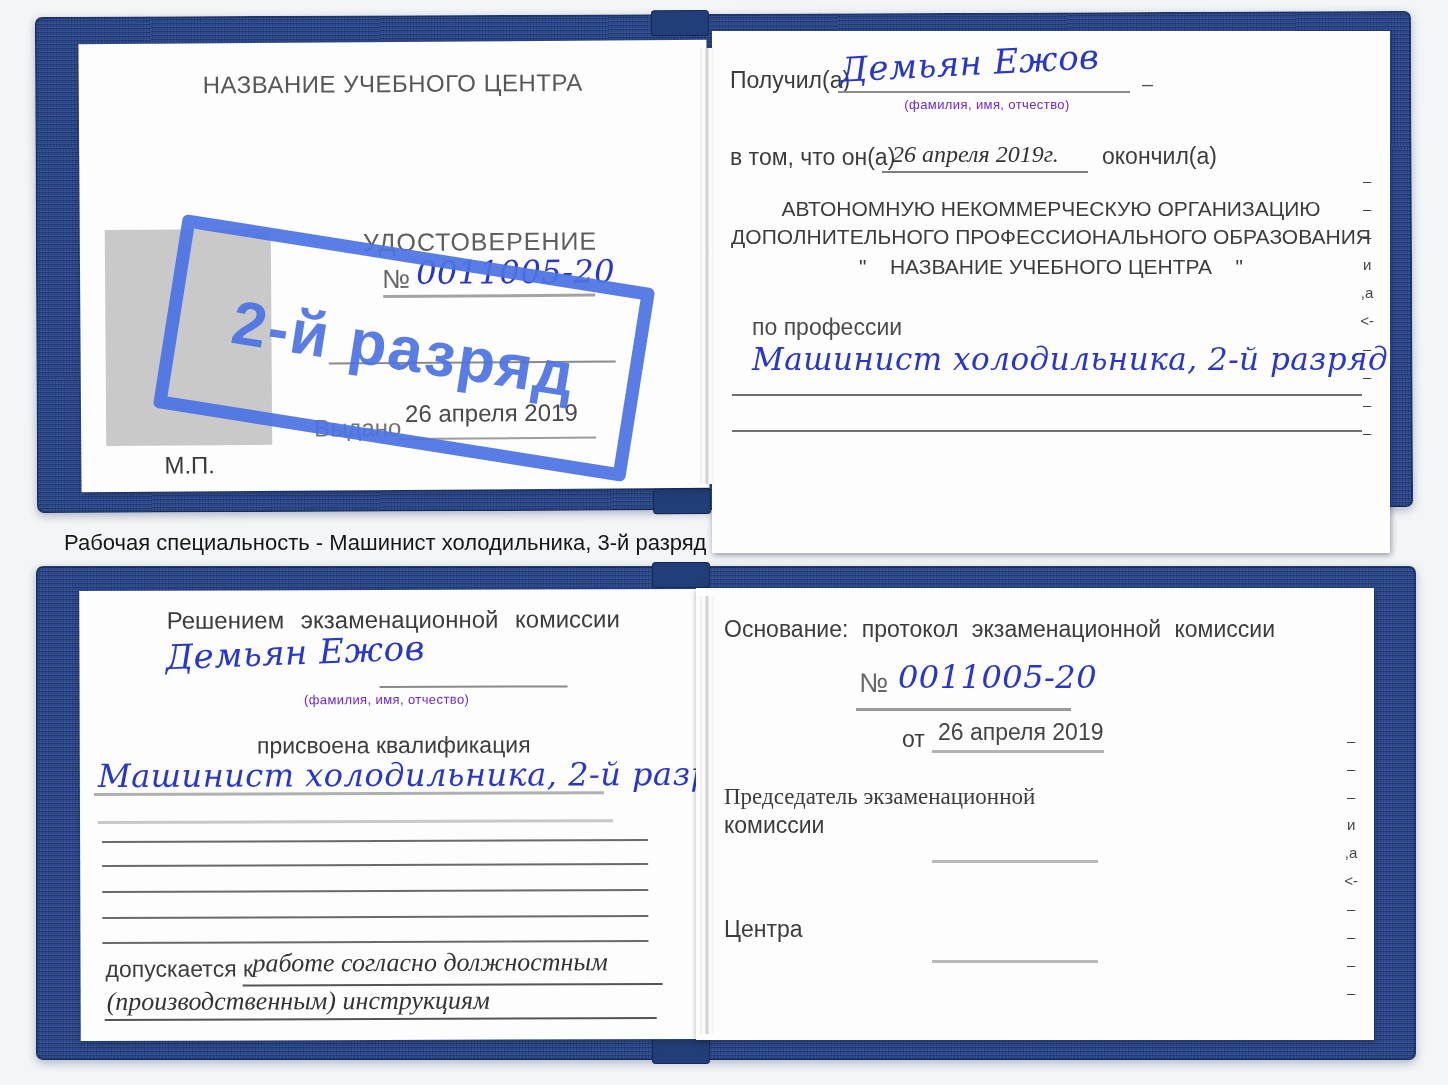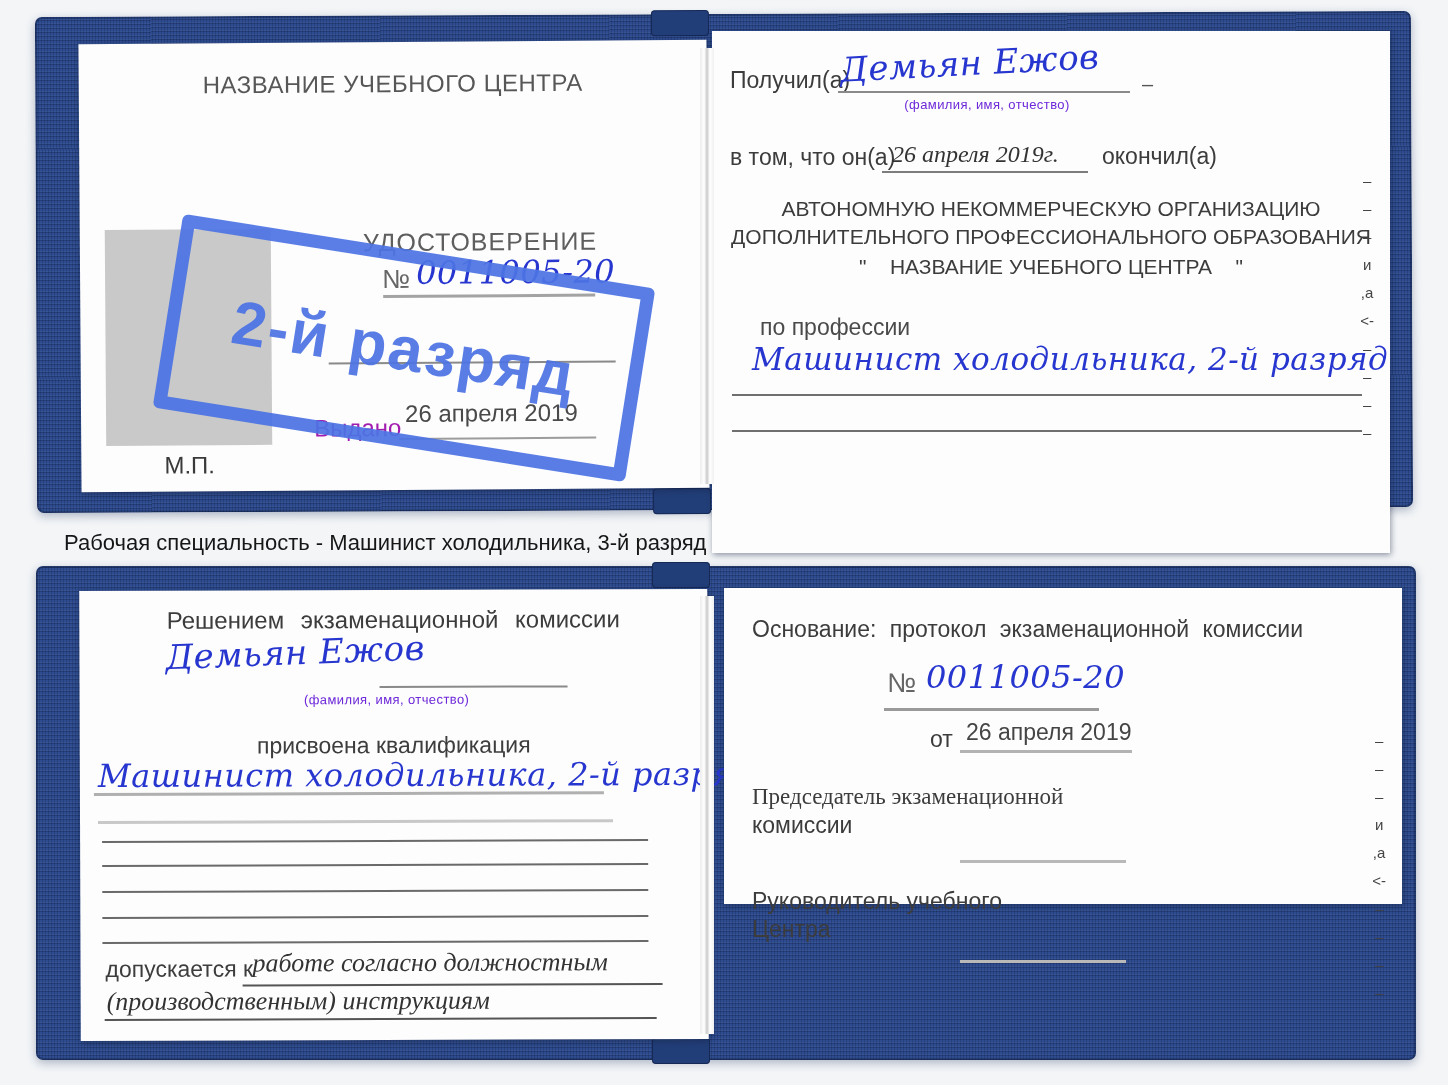--- a/index.html
+++ b/index.html
@@ -25,21 +25,21 @@
     background:#223e78;box-shadow:inset 0 0 0 1px rgba(10,20,50,.5);
   }
   
   .page{
     position:absolute;background:var(--paper,#fdfdfd);
     box-shadow:1px 2px 6px rgba(20,30,60,.45);
   }
   .page-tl{left:80px;top:42px;width:628px;height:448px;transform:rotate(-0.4deg);}
   .page-tr{left:712px;top:31px;width:678px;height:522px;}
   .page-bl{left:80px;top:590px;width:628px;height:450px;transform:rotate(-0.2deg);}
-  .page-br{left:724px;top:588px;width:678px;height:316px;}
+  .page-br{left:696px;top:588px;width:678px;height:452px;}
   .fold{
     position:absolute;width:14px;z-index:4;
     background:linear-gradient(90deg,#ececec,#ffffff 30%,#c9c9c9 50%,#ffffff 70%,#f0f0f0);
   }
   .fold-top{left:700px;top:48px;height:436px;}
   .fold-bottom{left:700px;top:596px;height:438px;}
   
   .abs{position:absolute;white-space:nowrap;}
   .ctr{left:0;right:0;text-align:center;}
   .lbl{color:#3c3c3c;font-size:23px;}
@@ -82,21 +82,21 @@
   </div>
 
   <div class="page page-tl">
     <div class="abs ctr" style="top:28px;font-size:24px;color:#575757;letter-spacing:.5px;">НАЗВАНИЕ УЧЕБНОГО ЦЕНТРА</div>
     <div class="photo" style="left:25px;top:186px;width:166px;height:216px;"></div>
     <div class="abs" style="left:283px;top:186px;font-size:25px;color:#5e5e5e;letter-spacing:1px;">УДОСТОВЕРЕНИЕ</div>
     <div class="abs" style="left:302px;top:222px;font-size:26px;color:#666;">№</div>
     <div class="abs hand" style="left:336px;top:212px;font-size:32px;">0011005-20</div>
     <div class="rule" style="left:303px;top:222px;width:212px;height:31px;border-bottom-width:3px;border-color:#a3a3a3;"></div>
     <div class="rule" style="left:248px;top:290px;width:287px;height:30px;"></div>
-    <div class="abs" style="left:233px;top:372px;font-size:24px;color:#a21caf;">Выдано</div>
+    <div class="abs" style="left:233px;top:372px;font-size:24px;color:#737373;">Выдано</div>
     <div class="abs" style="left:324px;top:358px;font-size:24px;color:#4a4a4a;">26 апреля 2019</div>
     <div class="rule" style="left:318px;top:366px;width:197px;height:30px;border-color:#9c9c9c;"></div>
     <div class="abs" style="left:83px;top:408px;font-size:24px;color:#3a3a3a;">М.П.</div>
   </div>
 
   <div class="page page-tr">
     <div class="abs lbl" style="left:18px;top:36px;">Получил(а)</div>
     <div class="abs hand" style="left:128px;top:12px;font-size:34px;transform:rotate(-3deg);">Демьян Ежов</div>
     <div class="rule" style="left:126px;top:32px;width:292px;height:28px;"></div>
     <div class="abs hint" style="left:140px;top:66px;width:270px;text-align:center;">(фамилия, имя, отчество)</div>
@@ -104,21 +104,21 @@
 
     <div class="abs lbl" style="left:18px;top:104px;margin-top:9px;">в том, что он(а)</div>
     <div class="abs ital" style="left:180px;top:110px;font-size:24px;">26 апреля 2019г.</div>
     <div class="rule" style="left:170px;top:112px;width:206px;height:28px;border-color:#7d7d7d;"></div>
     <div class="abs lbl" style="left:390px;top:112px;">окончил(а)</div>
 
     <div class="abs ctr" style="top:166px;font-size:21px;color:#3c3c3c;">АВТОНОМНУЮ НЕКОММЕРЧЕСКУЮ ОРГАНИЗАЦИЮ</div>
     <div class="abs ctr" style="top:194px;font-size:21px;color:#3c3c3c;">ДОПОЛНИТЕЛЬНОГО ПРОФЕССИОНАЛЬНОГО ОБРАЗОВАНИЯ</div>
     <div class="abs ctr" style="top:224px;font-size:21px;color:#3c3c3c;">"&nbsp;&nbsp;&nbsp;&nbsp;НАЗВАНИЕ УЧЕБНОГО ЦЕНТРА&nbsp;&nbsp;&nbsp;&nbsp;"</div>
 
-    <div class="abs" style="left:40px;top:283px;font-size:23px;color:#4a4a4a;margin-left:8px;">по профессии</div>
+    <div class="abs" style="left:40px;top:283px;font-size:23px;color:#4a4a4a;">по профессии</div>
     <div class="abs hand" style="left:40px;top:310px;font-size:31px;">Машинист холодильника, 2-й разряд</div>
     <div class="rule" style="left:20px;top:333px;width:630px;height:30px;border-color:#6f6f6f;"></div>
     <div class="rule" style="left:20px;top:369px;width:630px;height:30px;border-color:#6f6f6f;"></div>
 
     <div class="edge-col" style="top:142px;">
       <span>–</span>
       <span>–</span>
       <span>–</span>
       <span>и</span>
       <span>,а</span>
@@ -172,21 +172,20 @@
     <div class="abs hand" style="left:202px;top:70px;font-size:32px;">0011005-20</div>
     <div class="rule-soft" style="left:160px;top:90px;width:215px;height:30px;border-color:#9a9a9a;"></div>
     <div class="abs lbl" style="left:206px;top:138px;">от</div>
     <div class="abs" style="left:242px;top:131px;font-size:23px;color:#454545;">26 апреля 2019</div>
     <div class="rule-soft" style="left:236px;top:132px;width:172px;height:30px;"></div>
 
     <div class="abs lbl" style="left:28px;top:196px;font-family:Liberation Serif, serif;">Председатель экзаменационной</div>
     <div class="abs lbl" style="left:28px;top:224px;">комиссии</div>
     <div class="rule-soft" style="left:236px;top:242px;width:166px;height:30px;border-color:#b9b9b9;"></div>
 
-    <div class="abs lbl" style="left:28px;top:300px;">Руководитель учебного</div>
     <div class="abs lbl" style="left:28px;top:328px;">Центра</div>
     <div class="rule-soft" style="left:236px;top:342px;width:166px;height:30px;border-color:#b9b9b9;"></div>
 
     <div class="edge-col" style="top:145px;">
       <span>–</span>
       <span>–</span>
       <span>–</span>
       <span>и</span>
       <span>,а</span>
       <span>&lt;-</span>

